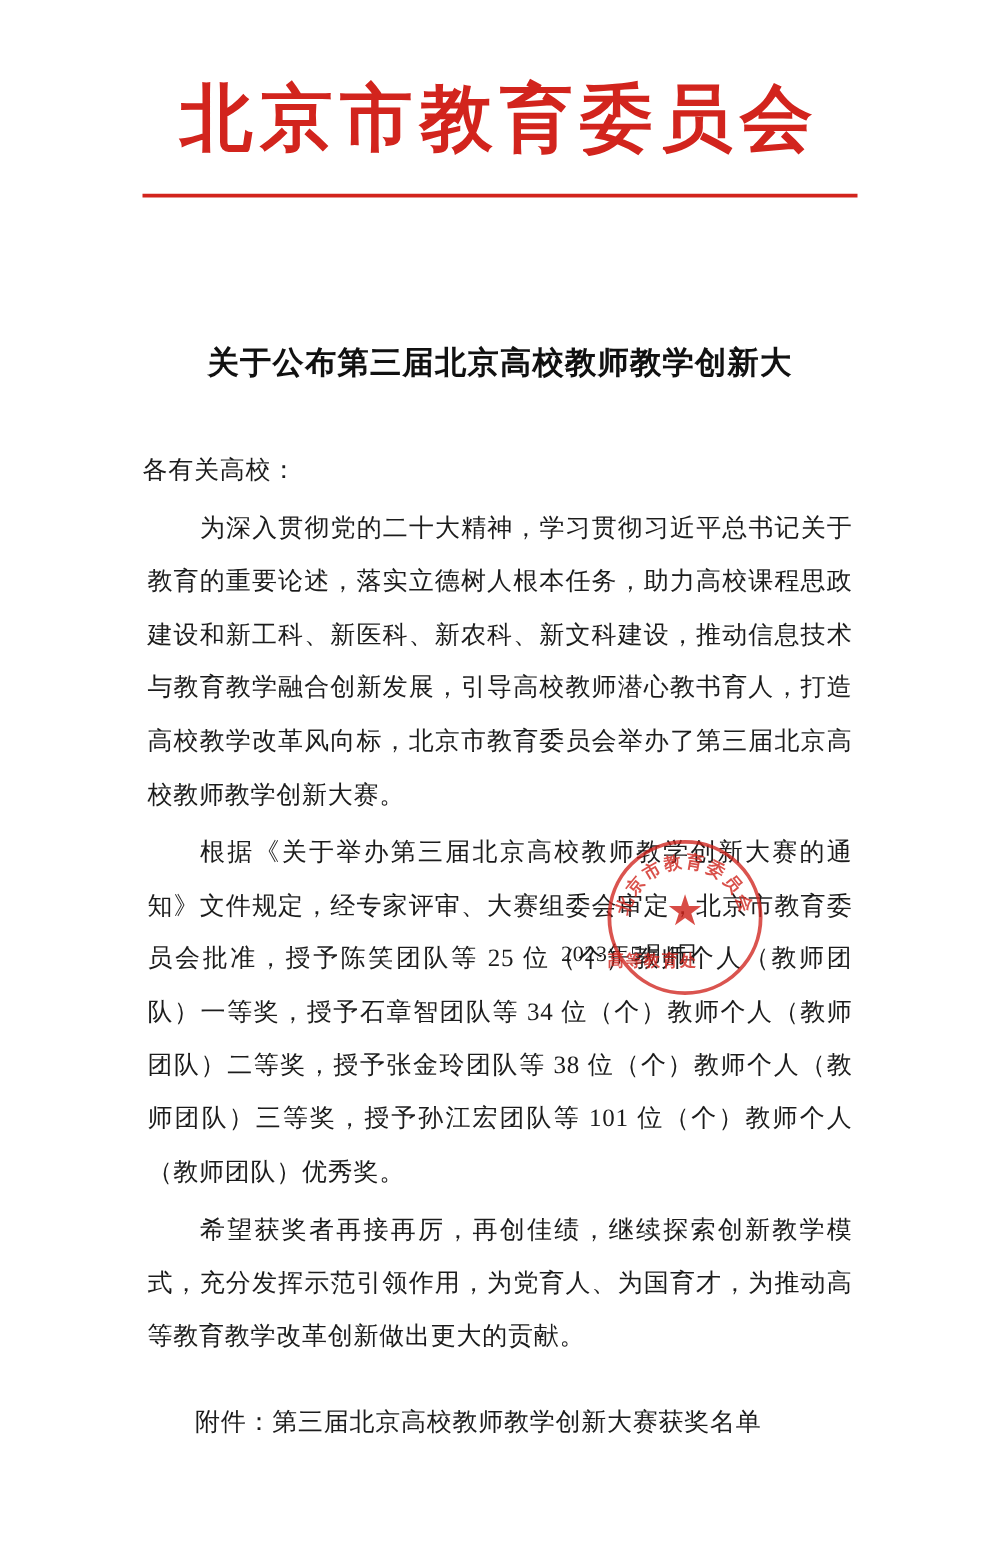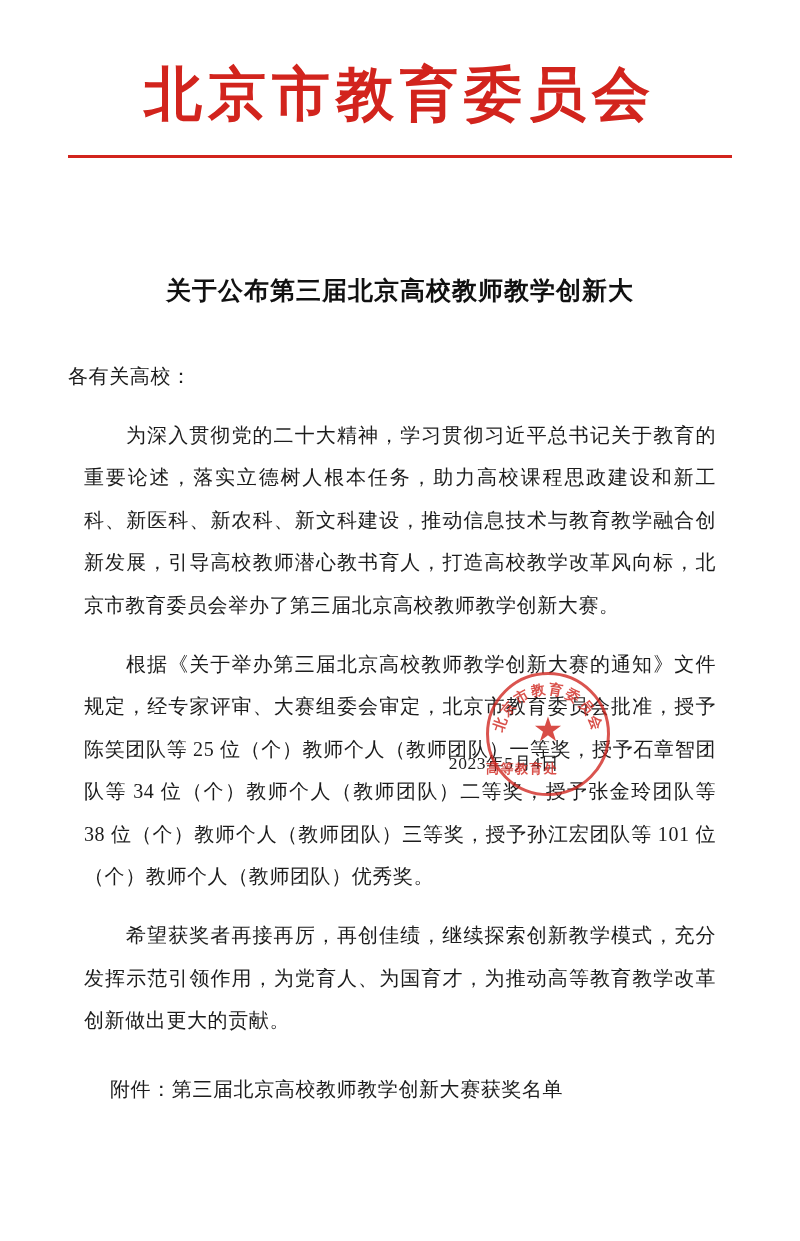--- a/index.html
+++ b/index.html
@@ -14,21 +14,21 @@
     font-family: "Liberation Serif", "DejaVu Serif", serif;
     color: #1a1a1a;
     overflow: hidden;
   }
 
   .page {
     position: relative;
     width: 800px;
     height: 870px;
     box-sizing: border-box;
-    padding: 0 68px;
+    padding: 0 114px;
   }
 
   
   .letterhead {
     padding-top: 62px;
     text-align: center;
   }
   .letterhead-title {
     font-family: "Liberation Serif", "DejaVu Serif", serif;
     font-size: 58px;
@@ -67,21 +67,21 @@
     letter-spacing: 0.6px;
     text-align: justify;
     text-justify: inter-ideograph;
     color: #1c1c1c;
   }
   .salutation {
     margin: 0 0 0 0;
     text-indent: 0;
   }
   .para {
-    margin: 16px;
+    margin: 4px;
     text-indent: 2.1em;
   }
   .attachment {
     margin: 0;
     margin-top: 26px;
     text-indent: 2.1em;
   }
 
   
   .signature {

